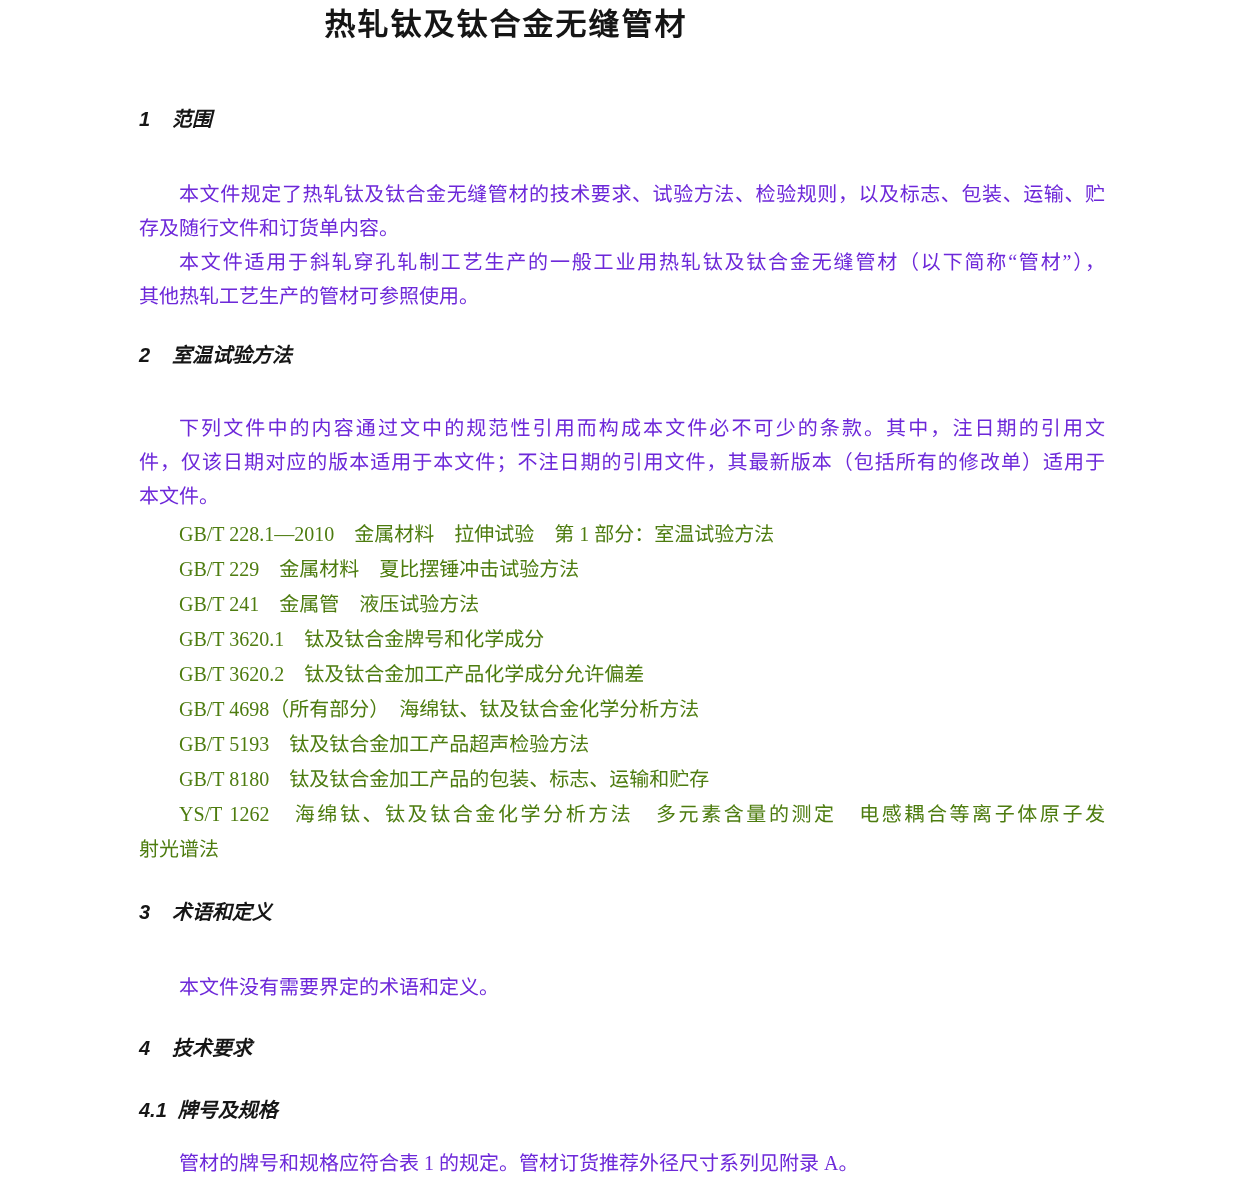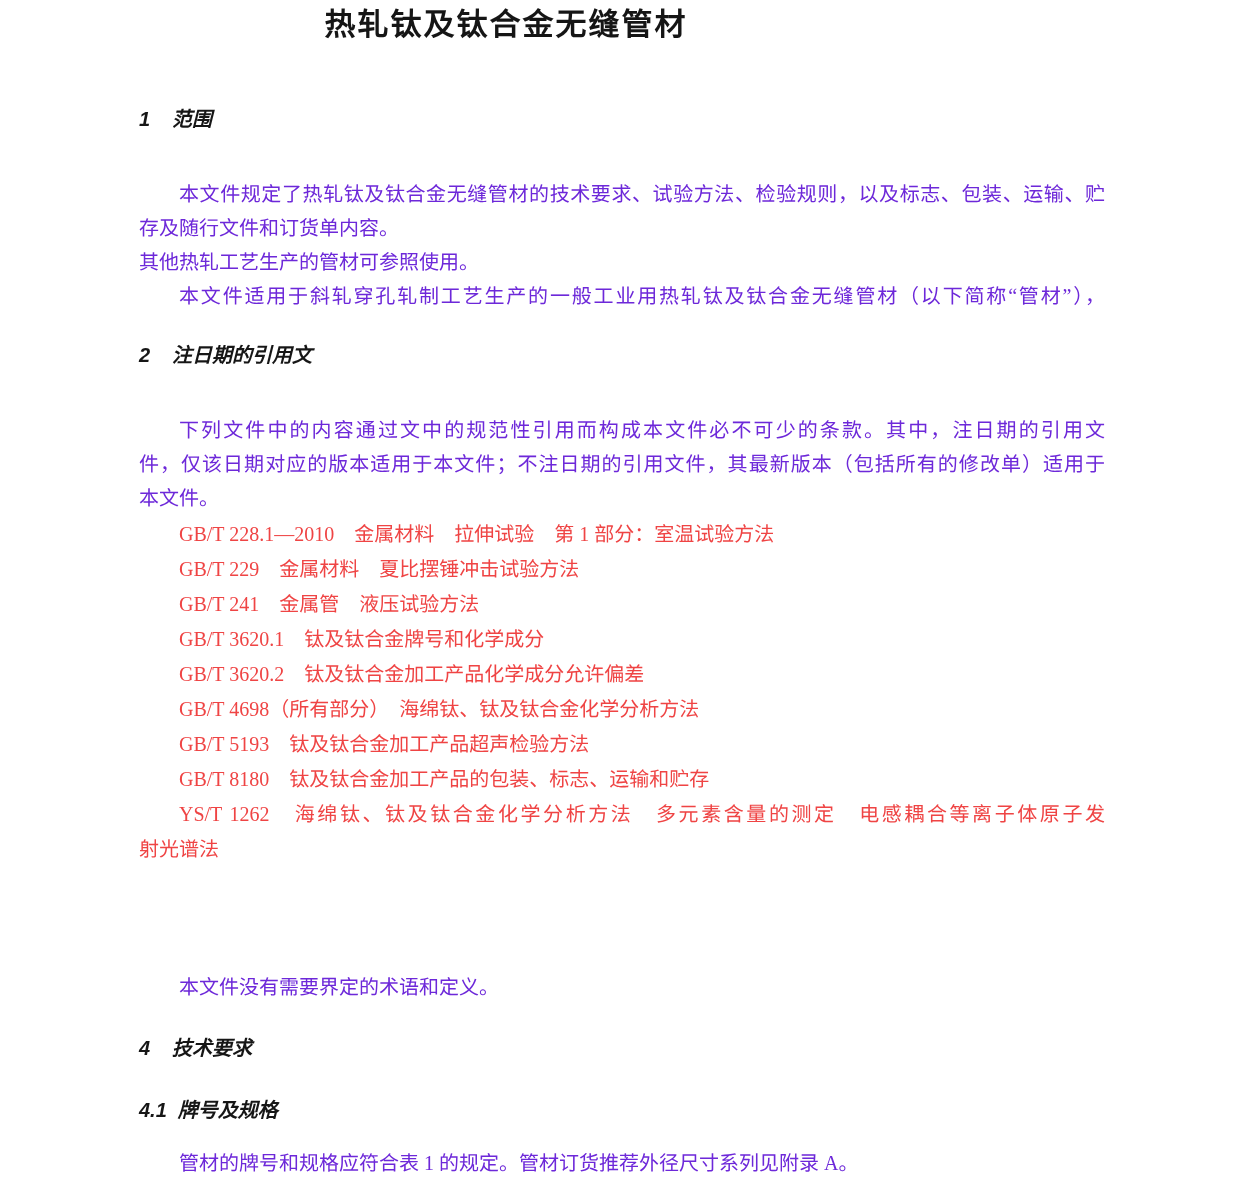--- a/index.html
+++ b/index.html
@@ -55,35 +55,35 @@
   .para .line.full {
     text-align: justify;
     text-align-last: justify;
   }
   .ref-list {
     position: absolute;
     left: 139px;
     width: 966px;
     font-size: 20px;
     line-height: 35px;
-    color: #ef4444;
+    color: #4d7c0f;
     list-style: none;
   }
   .ref-list .ref-line { display: block; }
   .ref-list .ref-line.indent { text-indent: 2em; }
   .ref-list .ref-line.full {
     text-align: justify;
     text-align-last: justify;
   }
   
   #h-s1  { top: 107px; }
   #p1    { top: 177px; }
   #p2    { top: 245px; }
   #h-s2  { top: 343px; }
-  #p3    { top: 413px; }
+  #p3    { top: 413px; font-family: Liberation Mono, monospace; }
   #refs  { top: 517px; }
   #h-s3  { top: 900px; }
   #p4    { top: 970px; }
   #h-s4  { top: 1036px; }
   #h-s41 { top: 1098px; }
   #p5    { top: 1146px; }
 </style>
 </head>
 <body>
 
@@ -94,26 +94,26 @@
   <div class="sec-heading" id="h-s1">
     <span class="sec-num">1</span><span>范围</span>
   </div>
 
   <div class="para" id="p1">
     <span class="line indent full">本文件规定了热轧钛及钛合金无缝管材的技术要求、试验方法、检验规则，以及标志、包装、运输、贮</span>
     <span class="line">存及随行文件和订货单内容。</span>
   </div>
 
   <div class="para" id="p2">
+    <span class="line indent full">本文件适用于斜轧穿孔轧制工艺生产的一般工业用热轧钛及钛合金无缝管材（以下简称“管材”），</span>
     <span class="line">其他热轧工艺生产的管材可参照使用。</span>
-    <span class="line indent full">本文件适用于斜轧穿孔轧制工艺生产的一般工业用热轧钛及钛合金无缝管材（以下简称“管材”），</span>
   </div>
 
   <div class="sec-heading" id="h-s2">
-    <span class="sec-num">2</span><span>注日期的引用文</span>
+    <span class="sec-num">2</span><span>室温试验方法</span>
   </div>
 
   <div class="para" id="p3">
     <span class="line indent full">下列文件中的内容通过文中的规范性引用而构成本文件必不可少的条款。其中，注日期的引用文</span>
     <span class="line full">件，仅该日期对应的版本适用于本文件；不注日期的引用文件，其最新版本（包括所有的修改单）适用于</span>
     <span class="line">本文件。</span>
   </div>
 
   <div class="ref-list" id="refs">
     <span class="ref-line indent">GB/T 228.1—2010　金属材料　拉伸试验　第 1 部分：室温试验方法</span>
@@ -121,20 +121,23 @@
     <span class="ref-line indent">GB/T 241　金属管　液压试验方法</span>
     <span class="ref-line indent">GB/T 3620.1　钛及钛合金牌号和化学成分</span>
     <span class="ref-line indent">GB/T 3620.2　钛及钛合金加工产品化学成分允许偏差</span>
     <span class="ref-line indent">GB/T 4698（所有部分）　海绵钛、钛及钛合金化学分析方法</span>
     <span class="ref-line indent">GB/T 5193　钛及钛合金加工产品超声检验方法</span>
     <span class="ref-line indent">GB/T 8180　钛及钛合金加工产品的包装、标志、运输和贮存</span>
     <span class="ref-line indent full">YS/T 1262　海绵钛、钛及钛合金化学分析方法　多元素含量的测定　电感耦合等离子体原子发</span>
     <span class="ref-line">射光谱法</span>
   </div>
 
+  <div class="sec-heading" id="h-s3">
+    <span class="sec-num">3</span><span>术语和定义</span>
+  </div>
 
   <div class="para" id="p4">
     <span class="line indent">本文件没有需要界定的术语和定义。</span>
   </div>
 
   <div class="sec-heading" id="h-s4">
     <span class="sec-num">4</span><span>技术要求</span>
   </div>
 
   <div class="sec-heading" id="h-s41">

